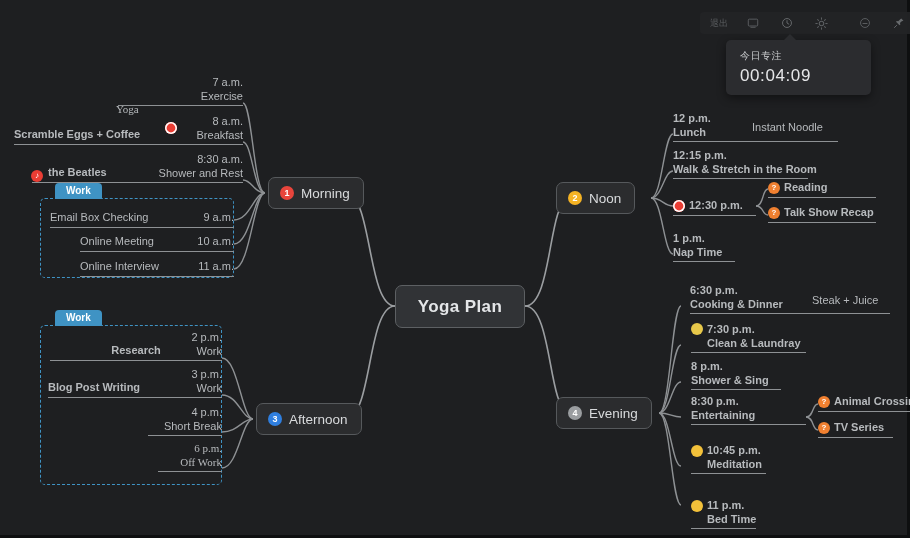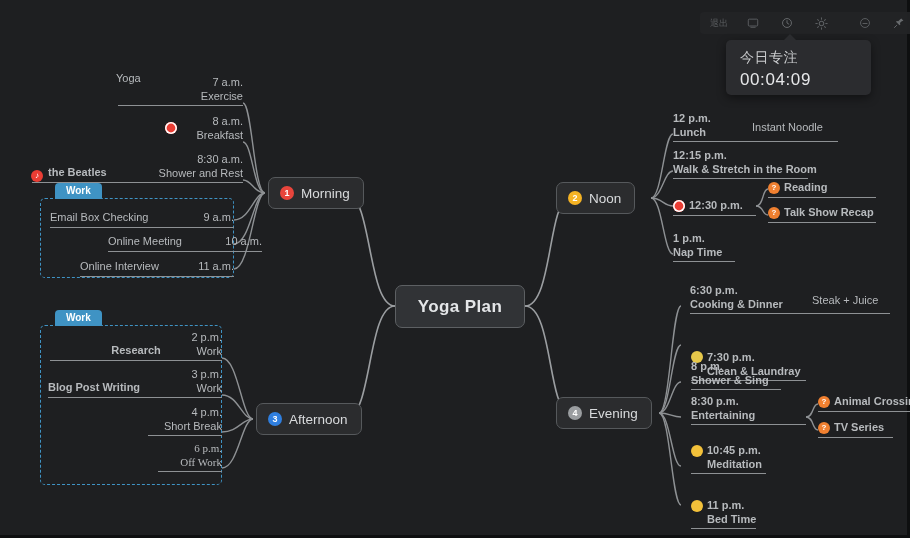--- a/index.html
+++ b/index.html
@@ -40,21 +40,21 @@
     width:145px; height:55px;
     background:#2b2c2f; border-radius:5px;
     padding:9px 14px;
     box-shadow:0 3px 10px rgba(0,0,0,.45);
   }
   .timer:before{
     content:""; position:absolute; top:-6px; left:57px;
     border-left:7px solid transparent; border-right:7px solid transparent;
     border-bottom:7px solid #2b2c2f;
   }
-  .timer-label{ font-size:14px; color:#c9cbcd; letter-spacing:.5px; }
+  .timer-label{ font-size:10px; color:#c9cbcd; letter-spacing:.5px; }
   .timer-value{ font-size:17px; color:#e6e7e9; margin-top:3px; letter-spacing:.6px; }
 
   
   .node{ position:absolute; white-space:nowrap; }
 
   .root{
     left:395px; top:285px; width:130px; height:43px;
     background:#313336; border:1px solid #5d6063; border-radius:7px;
     display:flex; align-items:center; justify-content:center;
     font-size:17px; font-weight:bold; color:#e4e6e8; letter-spacing:.4px;
@@ -225,28 +225,32 @@
   <div class="node branch" style="left:556px; top:397px;">
     <span class="badge" style="background:#9a9da0">4</span>
     <span>Evening</span>
   </div>
 
   <div class="node leaf right" style="left:118px; top:76px; width:125px;">
     <span class="txt">7 a.m.</span>
     <span class="txt">Exercise</span>
     <div class="rule"></div>
   </div>
-  <div class="sidelabel" style="left:116px; top:72px;">Yoga</div>
+  <div class="sidelabel" style="left:116px; top:103px;font-family:Liberation Serif, serif;">Yoga</div>
 
   <div class="node leaf right" style="left:183px; top:115px; width:60px;">
     <span class="txt">8 a.m.</span>
     <span class="txt">Breakfast</span>
   </div>
   <div style="position:absolute; left:165px; top:118px;">
     <span class="ico ico-red"></span>
+  </div>
+  <div class="node leaf left" style="left:14px; top:128px; width:229px;">
+    <span class="txt">Scramble Eggs + Coffee</span>
+    <div class="rule"></div>
   </div>
 
   <div class="node leaf right" style="left:140px; top:153px; width:103px;">
     <span class="txt">8:30 a.m.</span>
     <span class="txt">Shower and Rest</span>
   </div>
   <div class="node leaf left" style="left:32px; top:166px; width:211px;">
     <span class="txt" style="padding-left:16px">the Beatles</span>
     <div class="rule"></div>
   </div>
@@ -257,21 +261,21 @@
   <div class="group" style="left:40px; top:198px; width:194px; height:80px;">
     <div class="group-tag">Work</div>
   </div>
   <div class="node leaf" style="left:50px; top:211px; width:184px;">
     <div style="display:flex; justify-content:space-between;">
       <span>Email Box Checking</span>
       <span>9 a.m.</span>
     </div>
     <div class="rule"></div>
   </div>
-  <div class="node leaf" style="left:80px; top:235px; width:154px;margin-left:28px;">
+  <div class="node leaf" style="left:80px; top:235px; width:154px;">
     <div style="display:flex; justify-content:space-between;">
       <span>Online Meeting</span>
       <span>10 a.m.</span>
     </div>
     <div class="rule"></div>
   </div>
   <div class="node leaf" style="left:80px; top:260px; width:154px;">
     <div style="display:flex; justify-content:space-between;">
       <span>Online Interview</span>
       <span>11 a.m.</span>
@@ -356,21 +360,21 @@
   </div>
 
   <div class="node leaf left" style="left:690px; top:284px; width:200px;">
     <span class="txt">6:30 p.m.</span>
     <span class="txt">Cooking &amp; Dinner</span>
     <div class="rule"></div>
   </div>
   <div class="sidelabel" style="left:812px; top:294px;">Steak + Juice</div>
 
   <div class="node leaf left" style="left:691px; top:323px; width:115px;">
-    <span class="txt" style="display:flex; margin-top:28px;">
+    <span class="txt" style="display:flex; ">
       <span class="ico ico-teal"></span>
       <span>7:30 p.m.</span>
     </span>
     <span class="txt" style="padding-left:16px;">Clean &amp; Laundray</span>
     <div class="rule"></div>
   </div>
 
   <div class="node leaf left" style="left:691px; top:360px; width:90px;">
     <span class="txt">8 p.m.</span>
     <span class="txt">Shower &amp; Sing</span>

